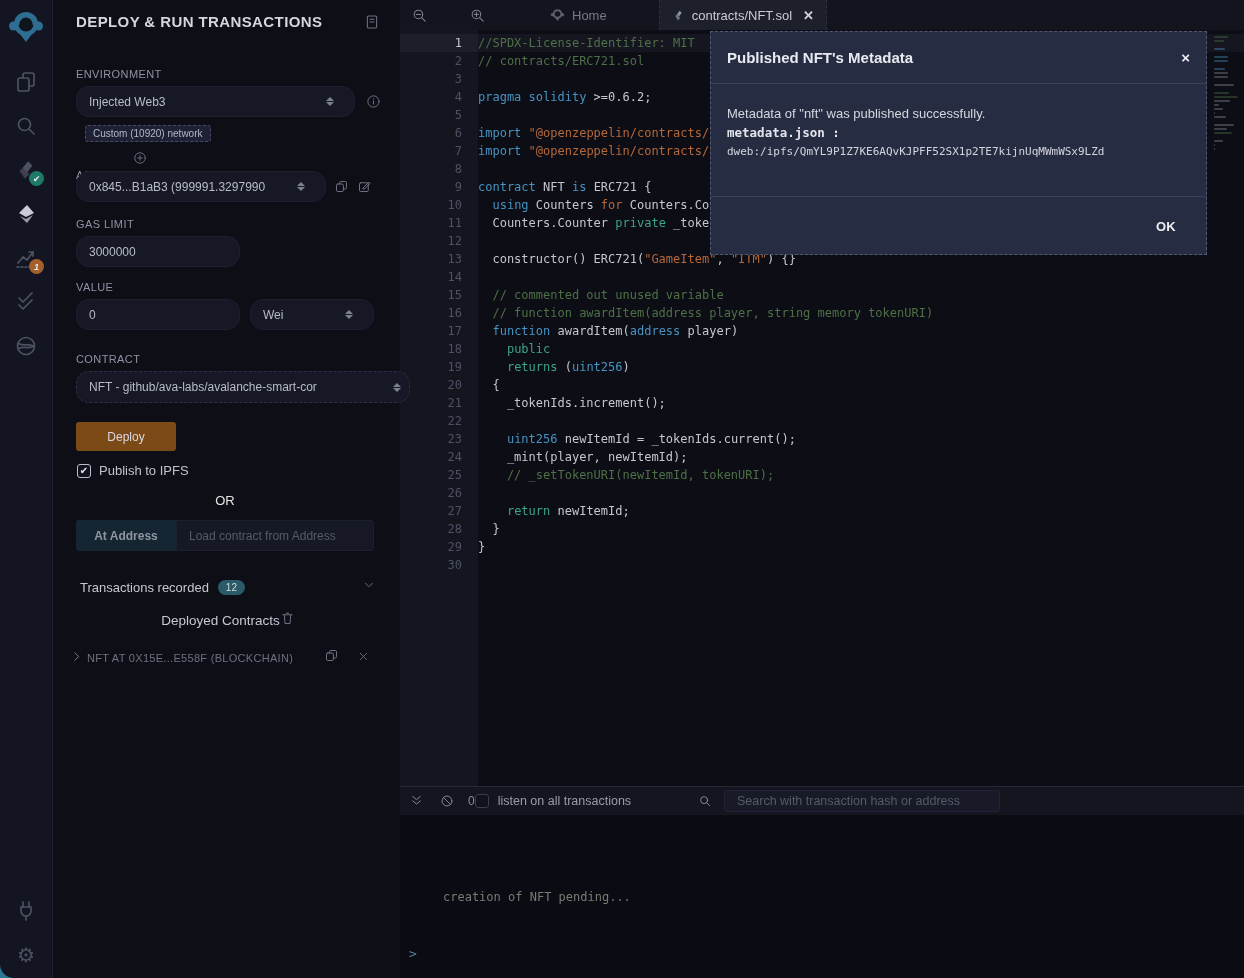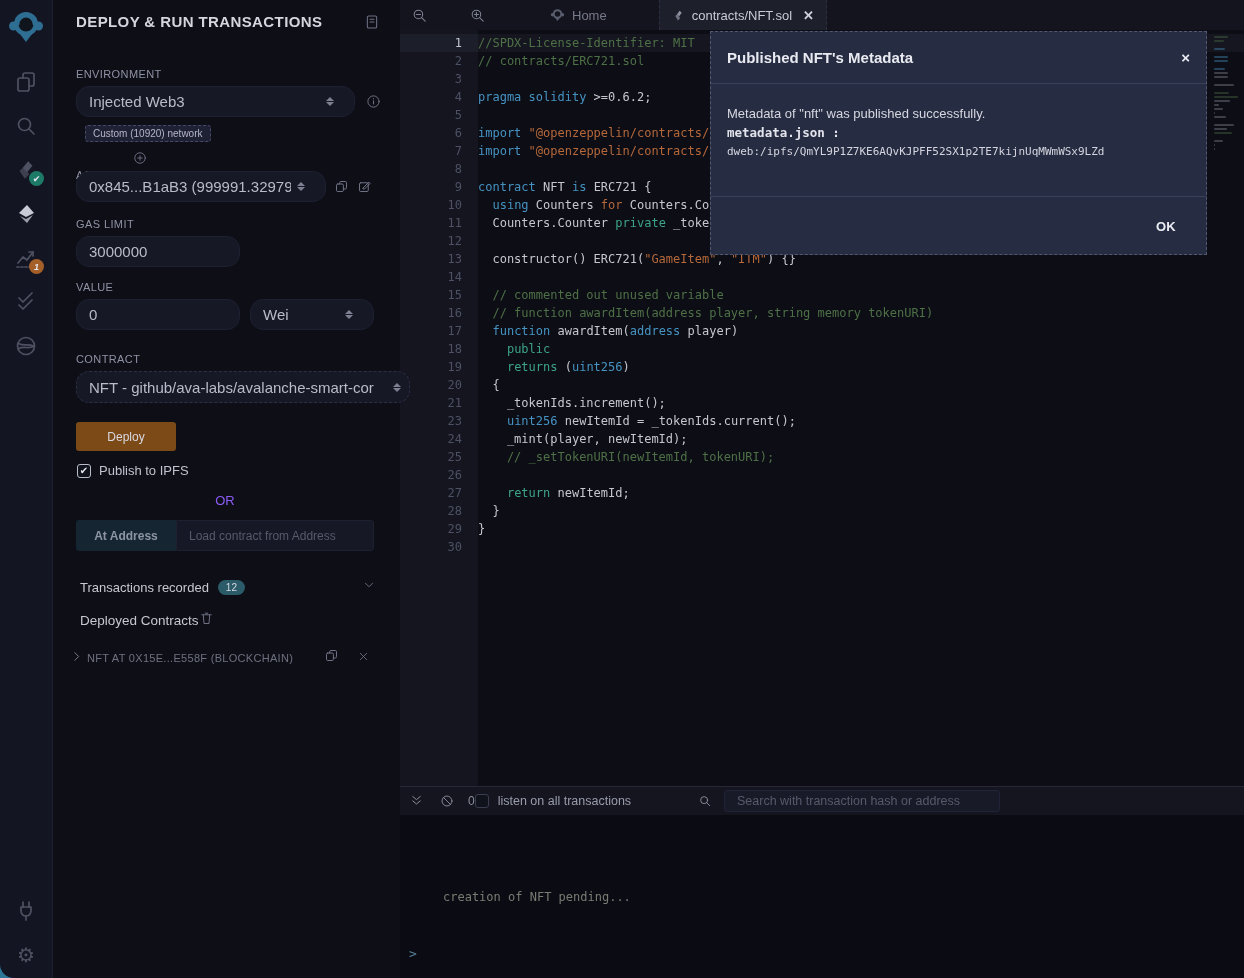--- a/index.html
+++ b/index.html
@@ -19,48 +19,48 @@
   .ib-badge.green{background:#1d7a66;}
   .ib-badge.orange{background:#a55f28;font-style:italic;font-weight:bold;}
   .gear-glyph{font-size:20px;line-height:1;}
 
   
   .sidepanel{position:absolute;left:52px;top:0;width:348px;height:978px;background:#0d0e16;z-index:1;}
   .sp-title{position:absolute;left:24px;top:13px;font-size:15px;font-weight:bold;letter-spacing:.4px;color:#d4d5df;}
   .sp-title-icon{position:absolute;left:312px;top:14px;color:#6e7183;}
   .sp-label{position:absolute;left:24px;font-size:11px;letter-spacing:.4px;color:#8f92a4;}
   .sel,.inp{position:absolute;background:#161826;border:1px solid #1d2030;border-radius:13px;height:31px;
-            display:flex;align-items:center;font-size:15px;color:#b9bbc8;box-sizing:border-box;}
+            display:flex;align-items:center;font-size:12px;color:#b9bbc8;box-sizing:border-box;}
   .sel{padding:0 20px 0 12px;justify-content:space-between;}
   .sel .arrows{display:flex;flex-direction:column;gap:1px;margin-left:6px;}
   .sel .arrows i{border-left:4px solid transparent;border-right:4px solid transparent;display:block;}
   .sel .arrows i.up{border-bottom:4px solid #7d8090;}
   .sel .arrows i.dn{border-top:4px solid #7d8090;}
   input.inp{padding:0 12px;color:#b9bbc8;outline:none;font-family:"Liberation Sans",sans-serif;}
   input.inp::placeholder{color:#575a6b;}
   .net-badge{position:absolute;left:33px;top:125px;font-size:10px;color:#b4b6c8;background:#1e2033;
              border:1px dashed #454866;border-radius:3px;padding:2px 7px;}
   .mini-icon{color:#6e7183;position:absolute;}
   .mini-icon svg{stroke:currentColor;fill:none;stroke-width:1.6;stroke-linecap:round;stroke-linejoin:round;}
   .btn-deploy{position:absolute;left:24px;top:422px;width:100px;height:29px;background:#7c4a17;color:#d8d9e2;
               font-size:12px;border:none;border-radius:3px;cursor:pointer;font-family:"Liberation Sans",sans-serif;}
   .cb{width:14px;height:14px;border:1px solid #b9bcc9;border-radius:3px;background:#10121c;display:flex;
       align-items:center;justify-content:center;font-size:10px;color:#e8e9f0;box-sizing:border-box;}
   .cb.empty{border-color:#3a3d4d;color:transparent;}
   .publish-row{position:absolute;left:25px;top:463px;display:flex;align-items:center;gap:8px;}
   .publish-row .lbl{font-size:13px;color:#c0c2cd;}
-  .or-div{position:absolute;left:24px;top:493px;width:298px;text-align:center;font-size:13px;color:#8b5cf6;}
+  .or-div{position:absolute;left:24px;top:493px;width:298px;text-align:center;font-size:13px;color:#e5e5e5;}
   .btn-ataddr{position:absolute;left:24px;top:520px;width:100px;height:31px;background:#152532;color:#8d95a3;
               font-size:12px;font-weight:bold;border:none;border-radius:3px 0 0 3px;cursor:pointer;
               font-family:"Liberation Sans",sans-serif;}
   .inp-ataddr{left:124px;top:520px;width:198px;border-radius:0 3px 3px 0;font-size:12px;}
   .tx-row{position:absolute;left:28px;top:578px;width:296px;display:flex;align-items:center;}
   .tx-row .lbl{font-size:13px;color:#c6c8d2;}
   .pill{background:#2b5b68;color:#d6dae2;font-size:10px;padding:2px 8px;border-radius:9px;margin-left:9px;}
-  .dc-row{position:absolute;left:28px;top:611px;width:296px;display:flex;align-items:center;justify-content:flex-start;}
+  .dc-row{position:absolute;left:28px;top:611px;width:296px;display:flex;align-items:center;justify-content:center;}
   .dc-row .lbl{font-size:13.5px;color:#c6c8d2;}
   .dep-item{position:absolute;left:18px;top:648px;width:306px;display:flex;align-items:center;color:#6e7180;}
   .dep-item .lbl{font-size:11px;letter-spacing:.3px;margin-left:4px;flex:1;}
   .spacer{flex:1;}
 
   
   .main{position:absolute;left:400px;top:0;width:844px;height:978px;background:#0c0d15;}
   .tabbar{position:absolute;left:0;top:0;width:844px;height:30px;background:#13141e;display:flex;align-items:center;gap:28px;}
   .zoom-btn{width:30px;height:30px;display:flex;align-items:center;justify-content:center;color:#7f8292;}
   .zoom-btn svg{stroke:currentColor;fill:none;stroke-width:1.5;stroke-linecap:round;}
@@ -377,20 +377,21 @@
           <div class="cl"><span class="ln">12</span><span class="ct"></span></div>
           <div class="cl"><span class="ln">13</span><span class="ct"><span class="tx">  constructor() ERC721(</span><span class="st">"GameItem"</span><span class="tx">, </span><span class="st">"ITM"</span><span class="tx">) {}</span></span></div>
           <div class="cl"><span class="ln">14</span><span class="ct"></span></div>
           <div class="cl"><span class="ln">15</span><span class="ct"><span class="cm">  // commented out unused variable</span></span></div>
           <div class="cl"><span class="ln">16</span><span class="ct"><span class="cm">  // function awardItem(address player, string memory tokenURI)</span></span></div>
           <div class="cl"><span class="ln">17</span><span class="ct"><span class="tx">  </span><span class="kw">function </span><span class="tx">awardItem(</span><span class="kw">address</span><span class="tx"> player)</span></span></div>
           <div class="cl"><span class="ln">18</span><span class="ct"><span class="tx">    </span><span class="kg">public</span></span></div>
           <div class="cl"><span class="ln">19</span><span class="ct"><span class="tx">    </span><span class="kg">returns </span><span class="tx">(</span><span class="kw">uint256</span><span class="tx">)</span></span></div>
           <div class="cl"><span class="ln">20</span><span class="ct"><span class="tx">  {</span></span></div>
           <div class="cl"><span class="ln">21</span><span class="ct"><span class="tx">    _tokenIds.increment();</span></span></div>
+          <div class="cl"><span class="ln">22</span><span class="ct"></span></div>
           <div class="cl"><span class="ln">23</span><span class="ct"><span class="tx">    </span><span class="kw">uint256</span><span class="tx"> newItemId = _tokenIds.current();</span></span></div>
           <div class="cl"><span class="ln">24</span><span class="ct"><span class="tx">    _mint(player, newItemId);</span></span></div>
           <div class="cl"><span class="ln">25</span><span class="ct"><span class="cm">    // _setTokenURI(newItemId, tokenURI);</span></span></div>
           <div class="cl"><span class="ln">26</span><span class="ct"></span></div>
           <div class="cl"><span class="ln">27</span><span class="ct"><span class="tx">    </span><span class="kg">return </span><span class="tx">newItemId;</span></span></div>
           <div class="cl"><span class="ln">28</span><span class="ct"><span class="tx">  }</span></span></div>
           <div class="cl"><span class="ln">29</span><span class="ct"><span class="tx">}</span></span></div>
           <div class="cl"><span class="ln">30</span><span class="ct"></span></div>
         </div>
       <div class="minimap">

